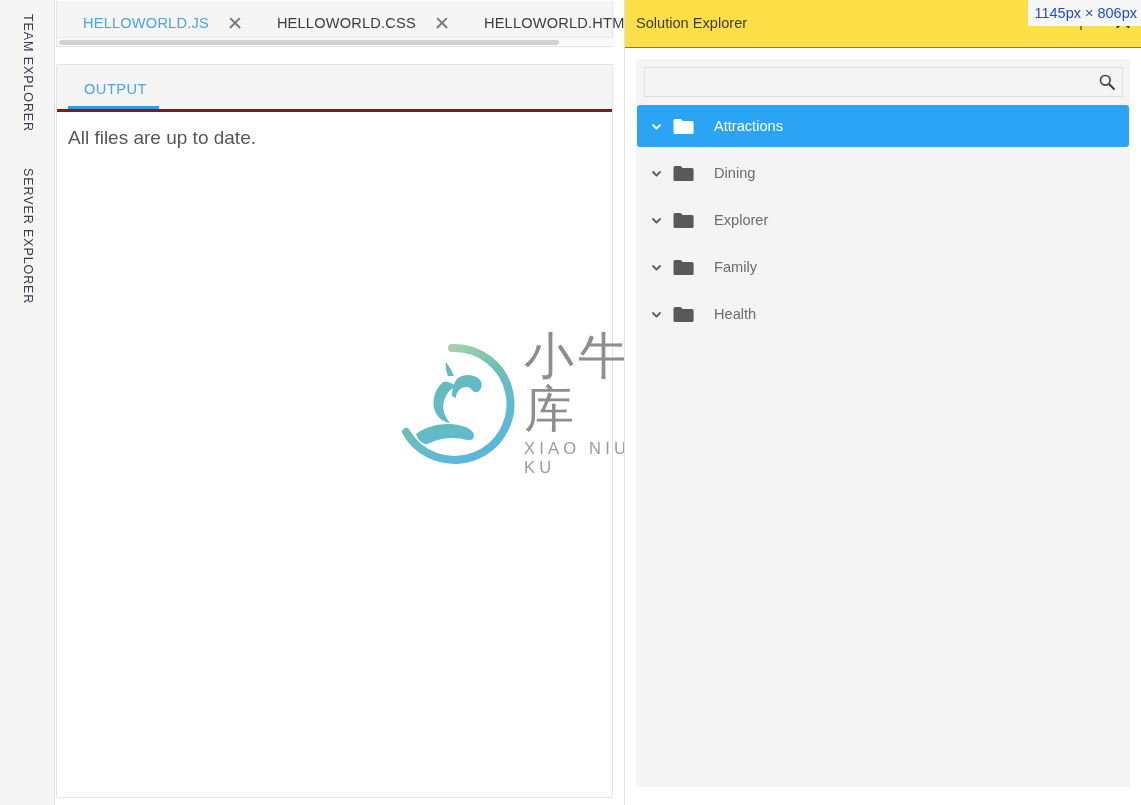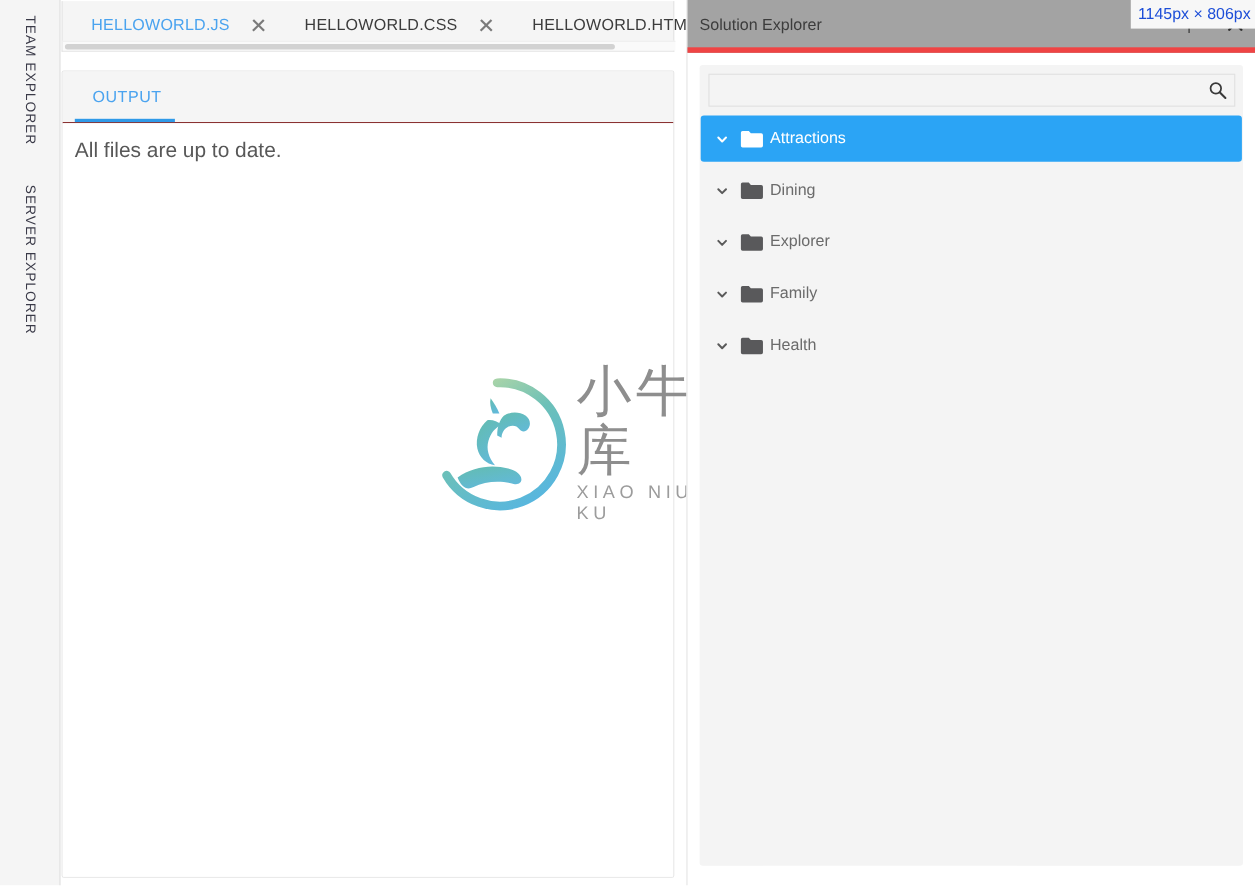--- a/index.html
+++ b/index.html
@@ -136,21 +136,21 @@
     border: 1px solid #e4e4e4;
     border-radius: 2px;
     box-sizing: border-box;
   }
   #output-header {
     position: absolute;
     left: 0; top: 0;
     width: 555px;
     height: 47px;
     background: #f5f5f5;
-    border-bottom: 1px solid #7f1d1d;
+    border-bottom: 3px solid #7f1d1d;
     box-sizing: border-box;
   }
   #output-tab {
     position: absolute;
     left: 11px; top: 0;
     height: 47px;
     padding: 0 16px;
     display: flex;
     align-items: center;
     cursor: pointer;
@@ -223,22 +223,22 @@
     background: #ffffff;
     border-left: 1px solid #e4e4e4;
     box-sizing: border-box;
     z-index: 8;
   }
   #se-header {
     position: absolute;
     left: 0; top: 0;
     width: 516px;
     height: 48px;
-    background: #a3a3a3;
-    border-bottom: 5px solid #ef4444;
+    background: #fde047;
+    border-bottom: 1px solid #ef4444;
     box-sizing: border-box;
   }
   #se-title {
     position: absolute;
     left: 11px; top: 15px;
     font-size: 14.6px;
     color: #3c3c3c;
   }
   #se-header-actions {
     position: absolute;
@@ -317,21 +317,21 @@
     align-items: center;
     justify-content: center;
     cursor: pointer;
   }
   .tree-folder {
     margin-left: 10px;
     width: 21px; height: 17px;
     flex: none;
   }
   .tree-label {
-    margin-left: 6px;
+    margin-left: 20px;
     font-size: 14.6px;
     color: #6b6b6b;
     text-align: right;
   }
   .tree-row.selected .tree-label { color: #ffffff; }
 
   
   #resize-tooltip {
     position: absolute;
     right: 0; top: 0;

